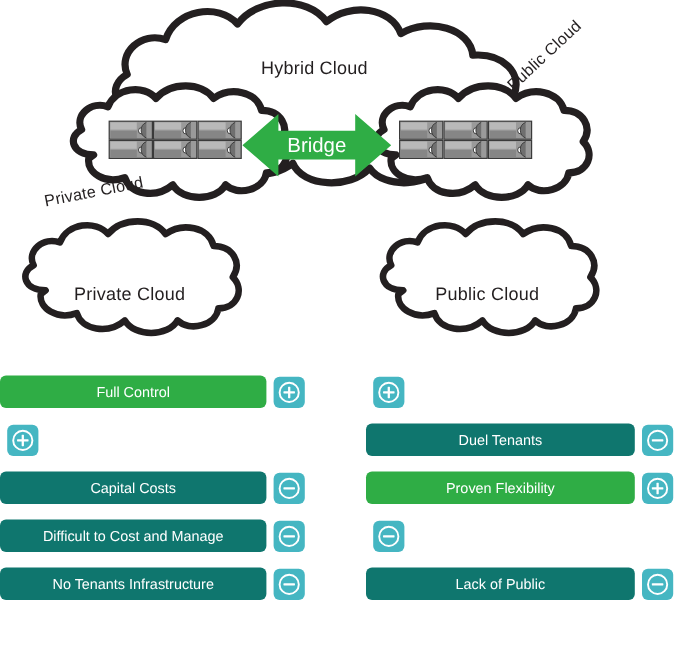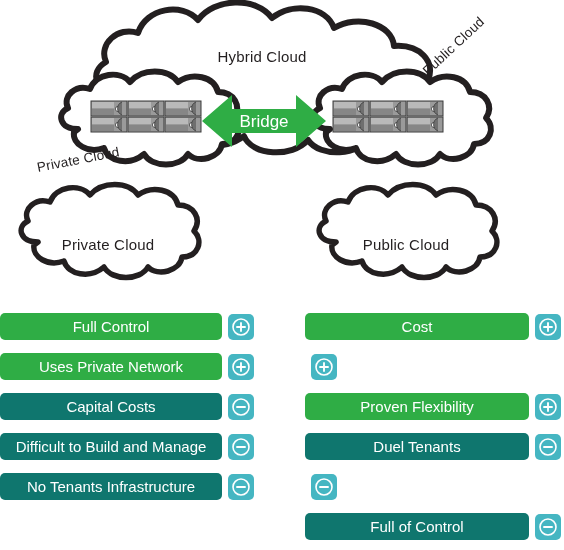--- a/index.html
+++ b/index.html
@@ -75,21 +75,21 @@
   }
   .bar-row:last-child { margin-bottom: 0; }
 
   .bar {
     height: 27px;
     border-radius: 5px;
     display: flex;
     align-items: center;
     justify-content: center;
     color: #ffffff;
-    font-size: 15px;
+    font-size: 12px;
     line-height: 1;
     white-space: nowrap;
     overflow: hidden;
     box-sizing: border-box;
     padding: 12px 5px;
   }
   .column.left  .bar { width: 222px; }
   .column.right .bar { width: 224px; }
 
   .bar.pro { background: #2fad45; }
@@ -237,106 +237,95 @@
           <div class="bar pro">Full Control</div>
           <div class="toggle">
             <svg width="20" height="20" viewBox="0 0 20 20">
               <circle cx="10" cy="10" r="8" fill="none" stroke="#ffffff" stroke-width="1.6"></circle>
               <rect x="5.2" y="9.1" width="9.6" height="1.9" fill="#ffffff" rx="0.4"></rect>
               <rect x="9.05" y="5.2" width="1.9" height="9.6" fill="#ffffff" rx="0.4"></rect>
             </svg>
           </div>
         </div>
         <div class="bar-row">
-          <div class="bar pro">Uses Private Network</div>
           <div class="toggle">
             <svg width="20" height="20" viewBox="0 0 20 20">
               <circle cx="10" cy="10" r="8" fill="none" stroke="#ffffff" stroke-width="1.6"></circle>
               <rect x="5.2" y="9.1" width="9.6" height="1.9" fill="#ffffff" rx="0.4"></rect>
               <rect x="9.05" y="5.2" width="1.9" height="9.6" fill="#ffffff" rx="0.4"></rect>
             </svg>
           </div>
         </div>
         <div class="bar-row">
           <div class="bar con">Capital Costs</div>
           <div class="toggle">
             <svg width="20" height="20" viewBox="0 0 20 20">
               <circle cx="10" cy="10" r="8" fill="none" stroke="#ffffff" stroke-width="1.6"></circle>
               <rect x="5.2" y="9.1" width="9.6" height="1.9" fill="#ffffff" rx="0.4"></rect>
             </svg>
           </div>
         </div>
         <div class="bar-row">
-          <div class="bar con">Difficult to Build and Manage</div>
+          <div class="bar con">Difficult to Cost and Manage</div>
           <div class="toggle">
             <svg width="20" height="20" viewBox="0 0 20 20">
               <circle cx="10" cy="10" r="8" fill="none" stroke="#ffffff" stroke-width="1.6"></circle>
               <rect x="5.2" y="9.1" width="9.6" height="1.9" fill="#ffffff" rx="0.4"></rect>
             </svg>
           </div>
         </div>
         <div class="bar-row">
           <div class="bar con">No Tenants Infrastructure</div>
           <div class="toggle">
             <svg width="20" height="20" viewBox="0 0 20 20">
               <circle cx="10" cy="10" r="8" fill="none" stroke="#ffffff" stroke-width="1.6"></circle>
               <rect x="5.2" y="9.1" width="9.6" height="1.9" fill="#ffffff" rx="0.4"></rect>
             </svg>
           </div>
         </div>
       </div>
     <div class="column right" id="col-right">
         <div class="bar-row">
-          <div class="bar pro">Cost</div>
           <div class="toggle">
             <svg width="20" height="20" viewBox="0 0 20 20">
               <circle cx="10" cy="10" r="8" fill="none" stroke="#ffffff" stroke-width="1.6"></circle>
               <rect x="5.2" y="9.1" width="9.6" height="1.9" fill="#ffffff" rx="0.4"></rect>
               <rect x="9.05" y="5.2" width="1.9" height="9.6" fill="#ffffff" rx="0.4"></rect>
             </svg>
           </div>
         </div>
         <div class="bar-row">
+          <div class="bar con">Duel Tenants</div>
+          <div class="toggle">
+            <svg width="20" height="20" viewBox="0 0 20 20">
+              <circle cx="10" cy="10" r="8" fill="none" stroke="#ffffff" stroke-width="1.6"></circle>
+              <rect x="5.2" y="9.1" width="9.6" height="1.9" fill="#ffffff" rx="0.4"></rect>
+            </svg>
+          </div>
+        </div>
+        <div class="bar-row">
+          <div class="bar pro">Proven Flexibility</div>
           <div class="toggle">
             <svg width="20" height="20" viewBox="0 0 20 20">
               <circle cx="10" cy="10" r="8" fill="none" stroke="#ffffff" stroke-width="1.6"></circle>
               <rect x="5.2" y="9.1" width="9.6" height="1.9" fill="#ffffff" rx="0.4"></rect>
               <rect x="9.05" y="5.2" width="1.9" height="9.6" fill="#ffffff" rx="0.4"></rect>
             </svg>
           </div>
         </div>
         <div class="bar-row">
-          <div class="bar pro">Proven Flexibility</div>
-          <div class="toggle">
-            <svg width="20" height="20" viewBox="0 0 20 20">
-              <circle cx="10" cy="10" r="8" fill="none" stroke="#ffffff" stroke-width="1.6"></circle>
-              <rect x="5.2" y="9.1" width="9.6" height="1.9" fill="#ffffff" rx="0.4"></rect>
-              <rect x="9.05" y="5.2" width="1.9" height="9.6" fill="#ffffff" rx="0.4"></rect>
-            </svg>
-          </div>
-        </div>
-        <div class="bar-row">
-          <div class="bar con">Duel Tenants</div>
-          <div class="toggle">
-            <svg width="20" height="20" viewBox="0 0 20 20">
-              <circle cx="10" cy="10" r="8" fill="none" stroke="#ffffff" stroke-width="1.6"></circle>
-              <rect x="5.2" y="9.1" width="9.6" height="1.9" fill="#ffffff" rx="0.4"></rect>
-            </svg>
-          </div>
-        </div>
-        <div class="bar-row">
-          <div class="toggle">
-            <svg width="20" height="20" viewBox="0 0 20 20">
-              <circle cx="10" cy="10" r="8" fill="none" stroke="#ffffff" stroke-width="1.6"></circle>
-              <rect x="5.2" y="9.1" width="9.6" height="1.9" fill="#ffffff" rx="0.4"></rect>
-            </svg>
-          </div>
-        </div>
-        <div class="bar-row">
-          <div class="bar con">Full of Control</div>
+          <div class="toggle">
+            <svg width="20" height="20" viewBox="0 0 20 20">
+              <circle cx="10" cy="10" r="8" fill="none" stroke="#ffffff" stroke-width="1.6"></circle>
+              <rect x="5.2" y="9.1" width="9.6" height="1.9" fill="#ffffff" rx="0.4"></rect>
+            </svg>
+          </div>
+        </div>
+        <div class="bar-row">
+          <div class="bar con">Lack of Public</div>
           <div class="toggle">
             <svg width="20" height="20" viewBox="0 0 20 20">
               <circle cx="10" cy="10" r="8" fill="none" stroke="#ffffff" stroke-width="1.6"></circle>
               <rect x="5.2" y="9.1" width="9.6" height="1.9" fill="#ffffff" rx="0.4"></rect>
             </svg>
           </div>
         </div>
       </div>
   </div>
 

